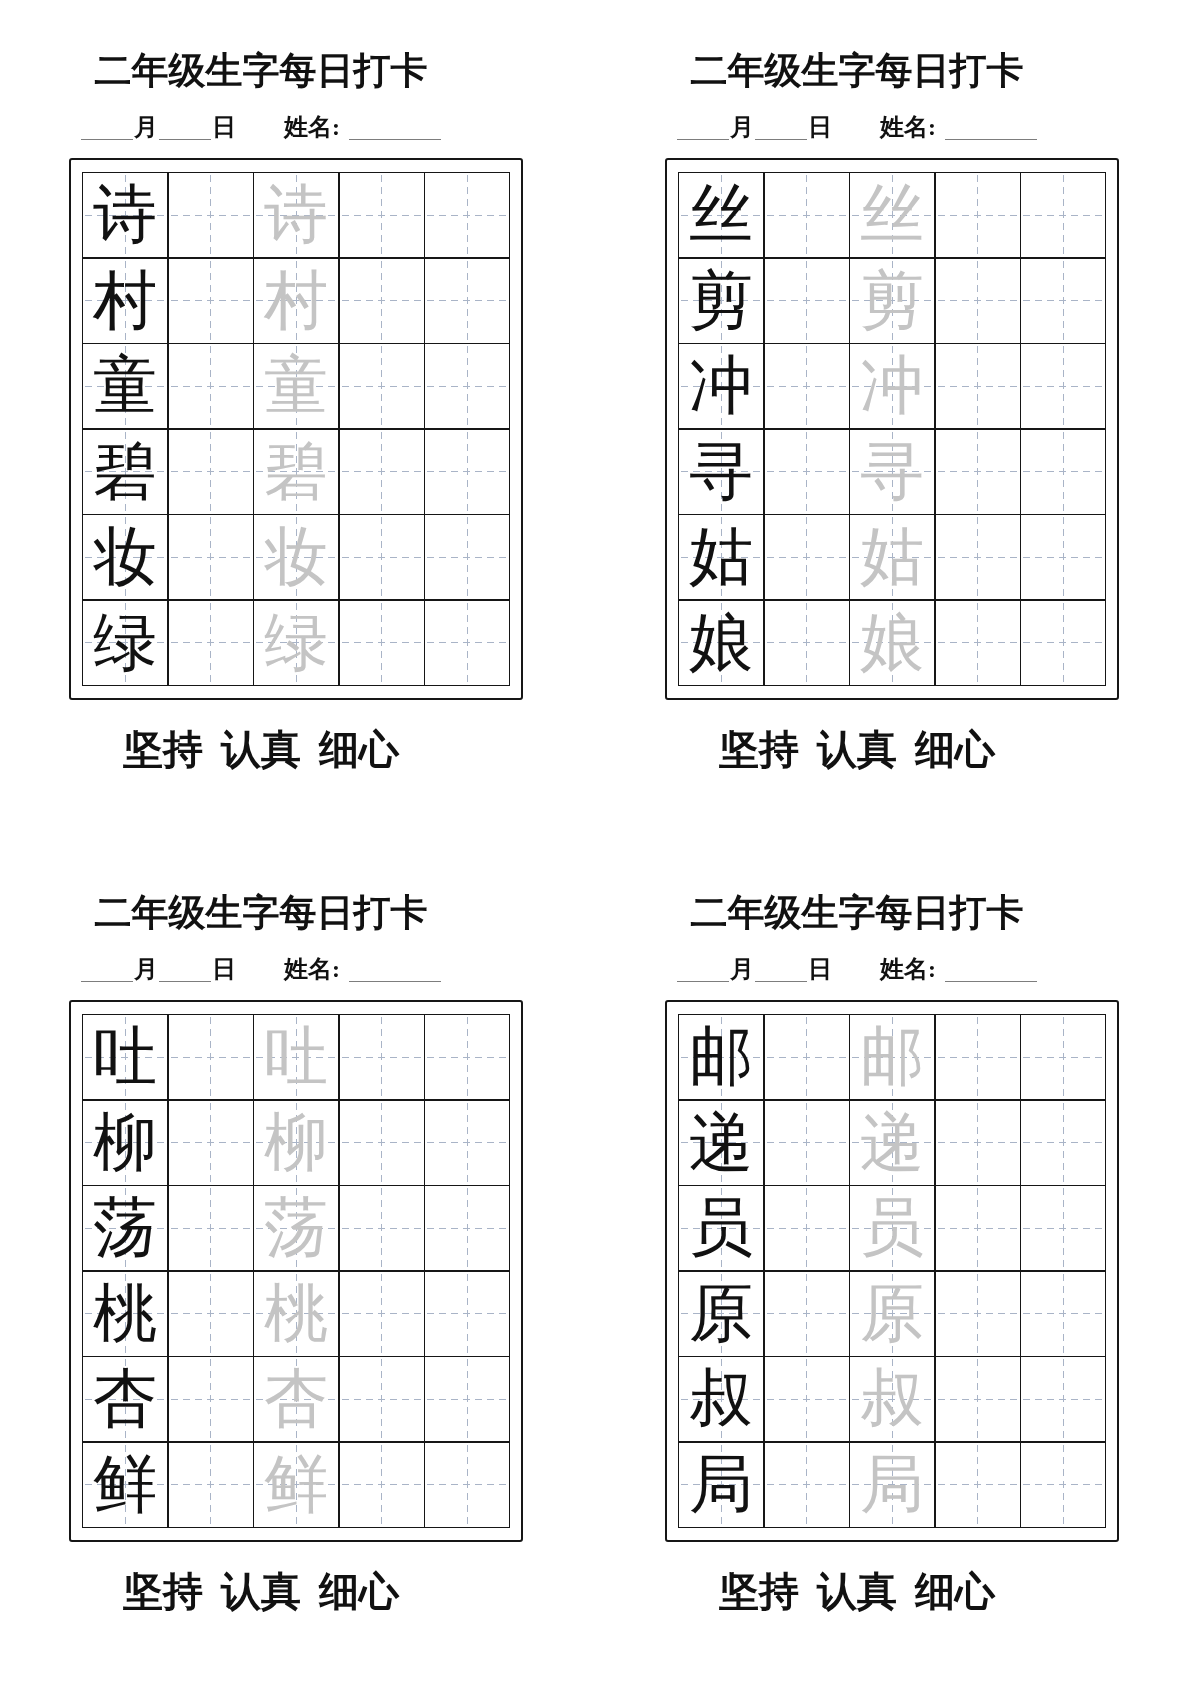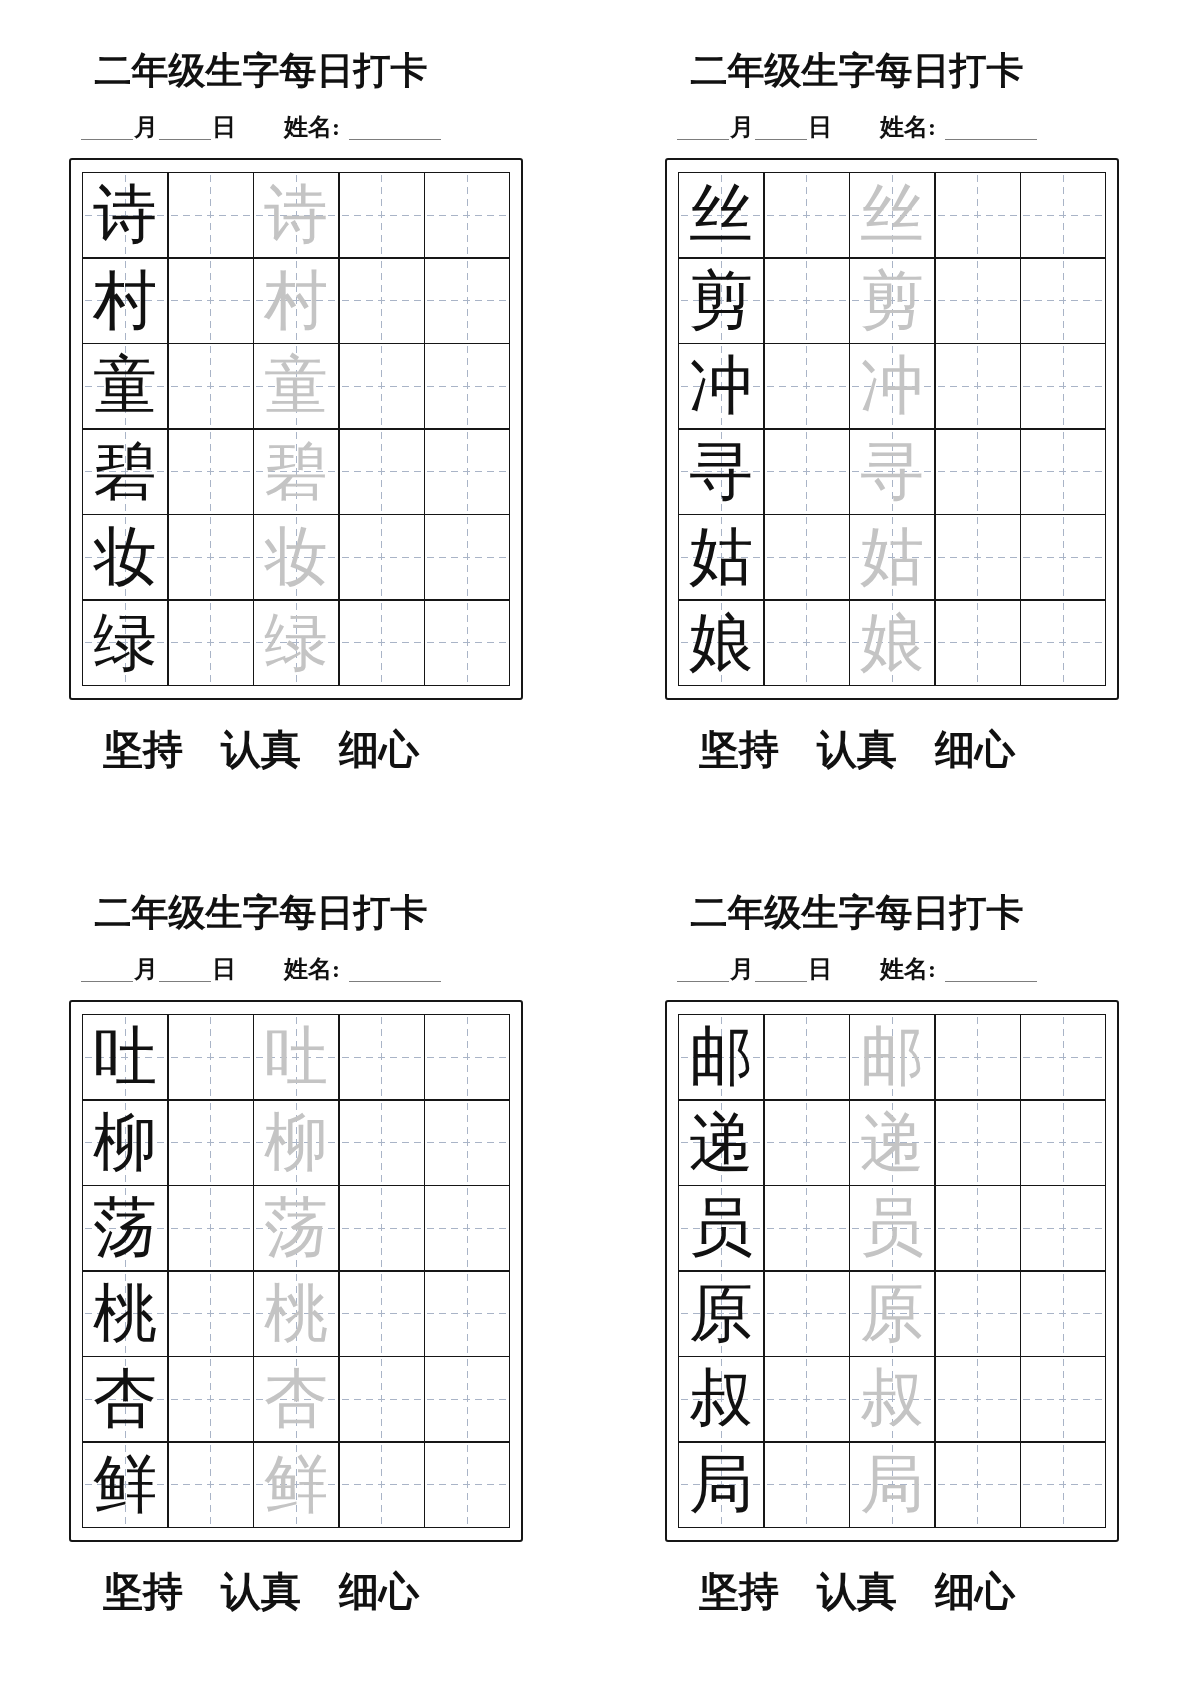--- a/index.html
+++ b/index.html
@@ -82,21 +82,21 @@
   }
   .char.ink{color:var(--ink);}
   .char.trace{color:var(--trace);}
 
   .q-footer{
     position:absolute;top:676px;left:0;width:100%;
     text-align:center;
     font-size:40px;font-weight:bold;
     white-space:nowrap;
   }
-  .q-footer .motto-word + .motto-word{margin-left:38px;}
+  .q-footer .motto-word + .motto-word{margin-left:18px;}
 </style>
 </head>
 <body>
 
   <section class="quadrant q-tl">
     <h2 class="q-title">二年级生字每日打卡</h2>
     <div class="q-dateline">
       <span class="blank sm"></span>
       <span class="dl-label">月</span>
       <span class="blank sm"></span>

